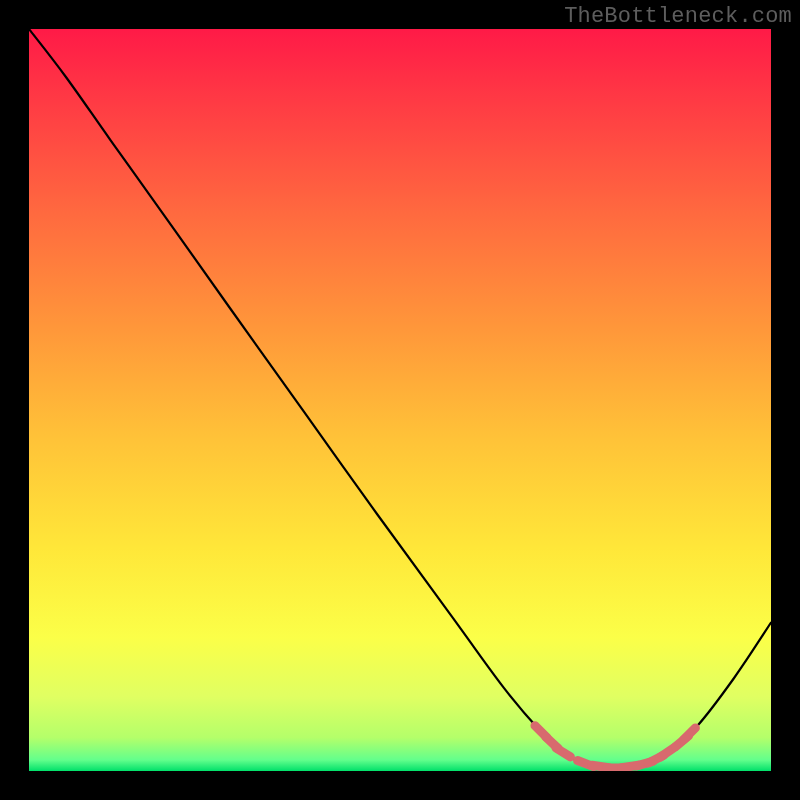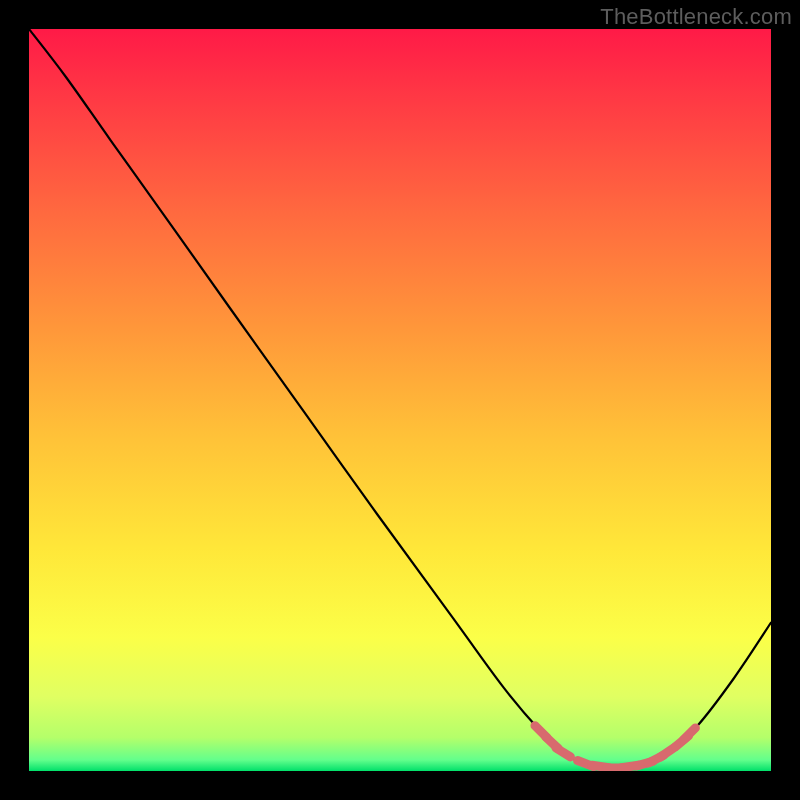--- a/index.html
+++ b/index.html
@@ -9,20 +9,21 @@
     height: 800px;
     background: #000;
     overflow: hidden;
     font-family: Arial, Helvetica, sans-serif;
   }
   .frame {
     position: absolute;
     left: 0; top: 0;
     width: 800px; height: 776px;
     background: #000;
+    font-family: Liberation Mono, monospace;
   }
   .watermark {
     position: absolute;
     top: 4px;
     right: 8px;
     color: #5d5d5d;
     font-size: 22px;
     font-weight: 500;
     letter-spacing: 0.2px;
     z-index: 10;

